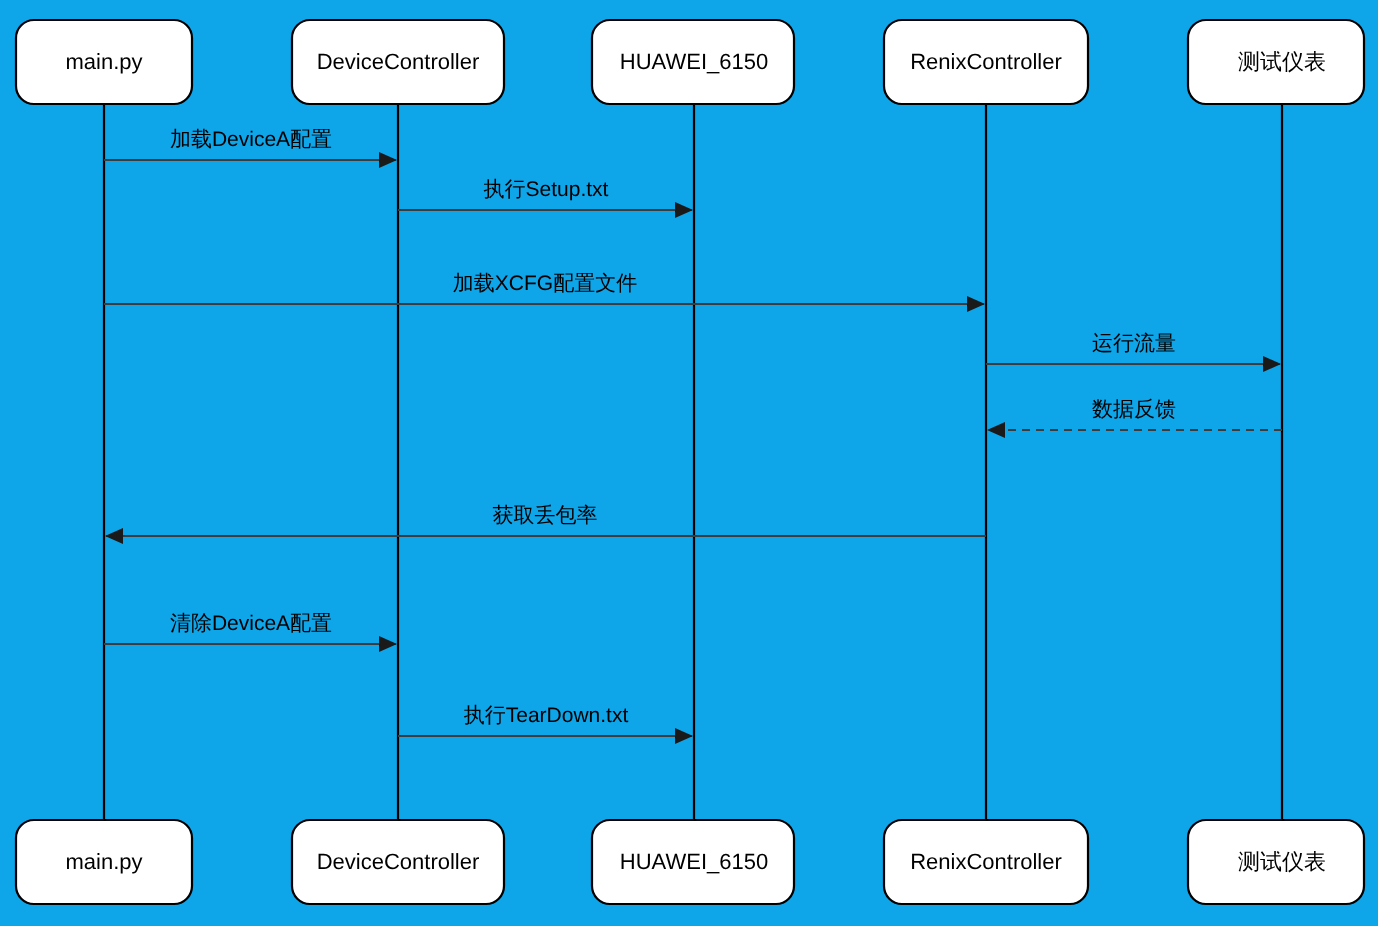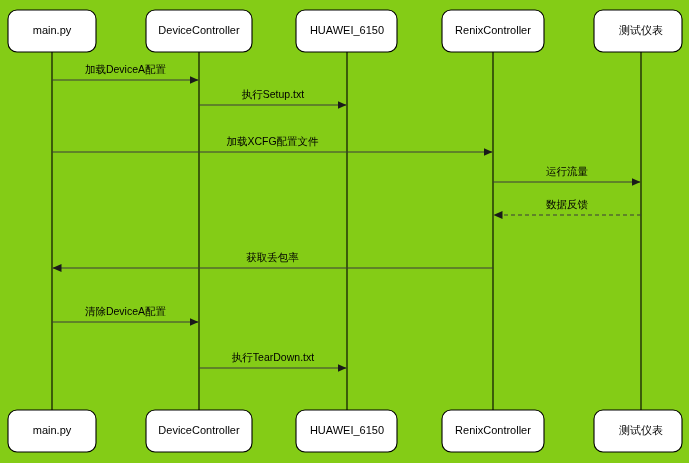--- a/index.html
+++ b/index.html
@@ -5,21 +5,21 @@
   * { box-sizing: border-box; }
   html, body {
     margin: 0; padding: 0;
     background: #ffffff;
     font-family: "Liberation Sans", "DejaVu Sans", sans-serif;
   }
   #canvas {
     position: relative;
     width: 689px;
     height: 463px;
-    background: #84cc16;
+    background: #0ea5e9;
     overflow: hidden;
   }
   svg#diagram {
     position: absolute;
     top: 0; left: 0;
     width: 689px;
     height: 463px;
   }
   .lifeline-box {
     fill: #ffffff;

